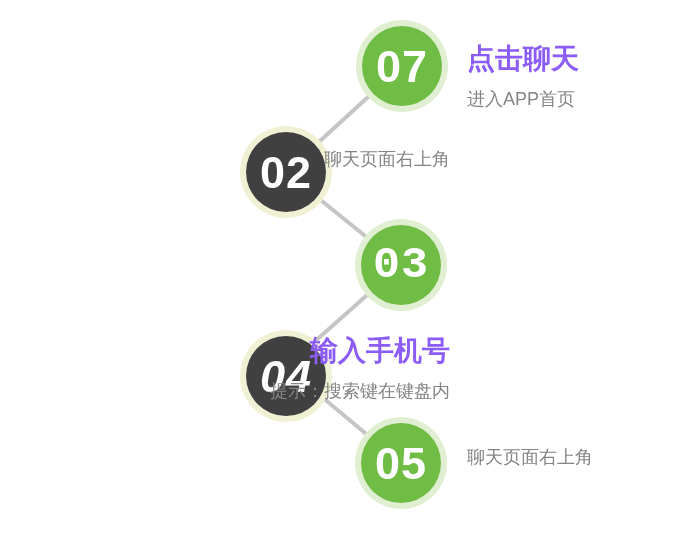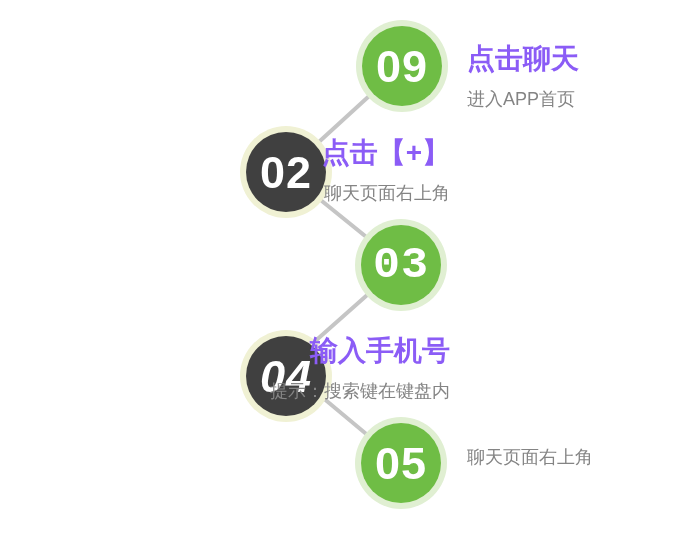--- a/index.html
+++ b/index.html
@@ -90,32 +90,31 @@
 <div class="canvas">
 
   <svg class="connectors" viewBox="0 0 683 536" xmlns="http://www.w3.org/2000/svg">
     <line x1="402" y1="66" x2="286" y2="172" stroke="#c5c5c5" stroke-width="4" stroke-linecap="round"></line>
     <line x1="286" y1="172" x2="401" y2="265" stroke="#c5c5c5" stroke-width="4" stroke-linecap="round"></line>
     <line x1="401" y1="265" x2="286" y2="367" stroke="#c5c5c5" stroke-width="4" stroke-linecap="round"></line>
     <line x1="286" y1="367" x2="401" y2="463" stroke="#c5c5c5" stroke-width="4" stroke-linecap="round"></line>
   </svg>
 
   <div class="step-circle green" id="circle-1">
-    <span class="step-number">09</span>
+    <span class="step-number">07</span>
   </div>
   <div class="step-text align-left" id="text-1">
     <div class="step-title">点击聊天</div>
     <div class="step-subtitle">进入APP首页</div>
   </div>
 
   <div class="step-circle yellow" id="circle-2">
     <span class="step-number">02</span>
   </div>
   <div class="step-text align-right" id="text-2">
-    <div class="step-title">点击【+】</div>
     <div class="step-subtitle">聊天页面右上角</div>
   </div>
 
   <div class="step-circle green" id="circle-3">
     <span class="step-number">03</span>
   </div>
 
   <div class="step-circle yellow" id="circle-4">
     <span class="step-number">04</span>
   </div>

